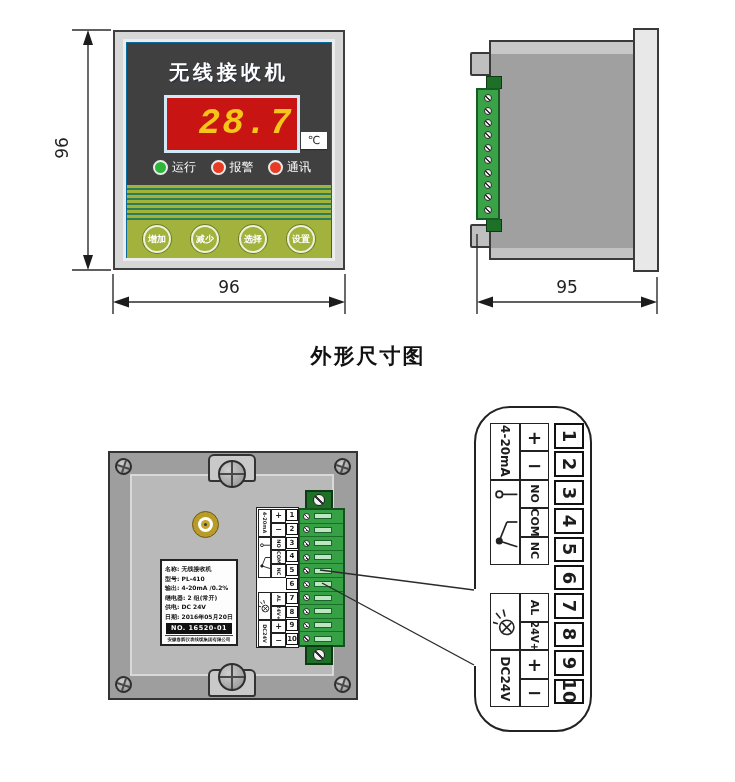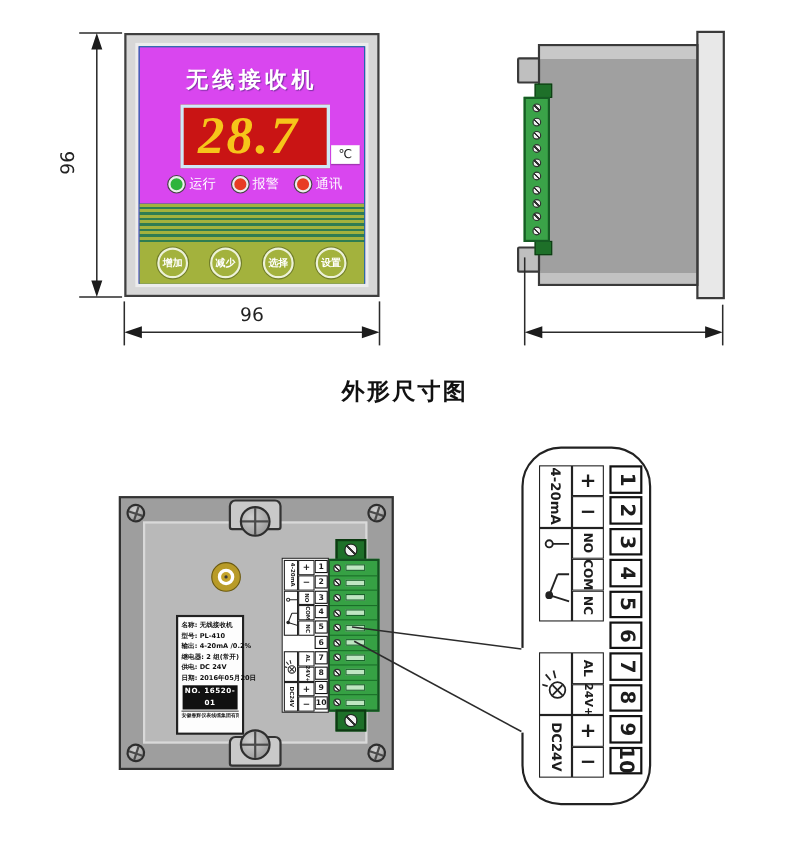--- a/index.html
+++ b/index.html
@@ -14,30 +14,30 @@
   #overlay line { stroke:#2b2b2b; stroke-width:1.4; }
   #overlay polygon { fill:#1c1c1c; }
 
   .dim-label { position:absolute; font-size:17px; color:#222; text-align:center; z-index:41; }
   .caption { position:absolute; font-size:21px; font-weight:bold; color:#111; text-align:center; letter-spacing:2px; }
 
   
   .fv-bezel { left:113px; top:30px; width:232px; height:240px; background:#d7d7d7;
               border:2px solid #3f3f3f; box-sizing:border-box; }
   .fv-panel { position:absolute; left:11px; top:10px; width:206px; height:216px;
-              background:#d946ef; border:1px solid #0a6ba0; box-shadow:0 0 0 3px #ececec; box-sizing:border-box; }
+              background:#404040; border:1px solid #0a6ba0; box-shadow:0 0 0 3px #ececec; box-sizing:border-box; }
   .fv-title { position:absolute; left:0; top:16px; width:100%; text-align:center;
               color:#ffffff; font-weight:bold; font-size:20px; letter-spacing:4px;
               text-shadow:1px 1px 1px rgba(0,20,60,.4); }
   .fv-display { position:absolute; left:37px; top:52px; width:130px; height:52px;
                 background:#c91414; border:3px solid #cfe9f7; box-sizing:content-box;
                 display:flex; align-items:center; justify-content:flex-end; }
-  .fv-digits { font-family:Liberation Serif, serif;
-               font-weight:bold; font-style:italic; font-size:48px; color:#f6c51a;
-               letter-spacing:2px; padding-right:25px; line-height:1; }
+  .fv-digits { font-family:Liberation Mono, monospace;
+               font-weight:bold; font-style:italic; font-size:36px; color:#f6c51a;
+               letter-spacing:2px; padding-right:4px; line-height:1; }
   .fv-unit { position:absolute; left:174px; top:89px; width:26px; height:17px; background:#ffffff;
              font-size:11px; color:#222; text-align:center; line-height:17px; box-shadow:0 1px 1px rgba(0,0,0,.3); }
   .fv-leds { position:absolute; left:26px; top:116px; width:158px; display:flex; justify-content:space-between; }
   .led-item { display:flex; align-items:center; gap:4px; }
   .led { width:11px; height:11px; border-radius:50%; border:2px solid #ececec; box-shadow:0 0 0 1px #444; }
   .led-label { color:#ffffff; font-size:12px; }
   .fv-stripes { position:absolute; left:0; top:142px; width:100%; height:35px;
                 background:repeating-linear-gradient(180deg,#a3b23d 0 3px,#2f7d52 3px 5px); }
   .fv-btnbar { position:absolute; left:0; top:177px; width:100%; height:38px; background:#a3b23d;
                display:flex; align-items:center; justify-content:center; gap:20px; }
@@ -68,22 +68,22 @@
   .bv-corner { position:absolute; width:17px; height:17px; transform:rotate(18deg); }
   .bv-bracket { position:absolute; left:98px; width:48px; height:28px; background:#c9c9c9;
                 border:2px solid #333; box-sizing:border-box; border-radius:6px 6px 3px 3px; }
   .bv-clampscrew { position:absolute; left:108px; width:28px; height:28px; }
   .antenna { position:absolute; left:82px; top:58px; width:27px; height:27px; border-radius:50%;
              background:#b89b28; border:1px solid #6b5a10; display:flex; align-items:center; justify-content:center; box-sizing:border-box; }
   .antenna .ring2 { width:15px; height:15px; border-radius:50%; background:#ffffff; display:flex; align-items:center; justify-content:center; }
   .antenna .ring3 { width:9px; height:9px; border-radius:50%; background:#c5a52d; display:flex; align-items:center; justify-content:center; }
   .antenna .dot { width:3px; height:3px; border-radius:50%; background:#3a3a3a; }
 
-  .nameplate { position:absolute; left:50px; top:106px; width:62px; background:#fdfdfd; border:2px solid #222;
-               box-sizing:border-box; padding:3px 3px 12px 3px; z-index:5; }
+  .nameplate { position:absolute; left:50px; top:106px; width:78px; background:#fdfdfd; border:2px solid #222;
+               box-sizing:border-box; padding:3px 3px 2px 3px; z-index:5; }
   .nameplate .np-line { font-size:6px; line-height:1.6; color:#111; white-space:nowrap; font-weight:bold; }
   .np-serial { background:#111; color:#fff; font-size:6.5px; font-weight:bold; text-align:center;
                margin:1px 1px 1px 1px; line-height:1.7; letter-spacing:.5px; }
   .np-company { font-size:4.5px; font-weight:bold; text-align:center; color:#222;
                 border-top:1px solid #444; padding-top:1px; white-space:nowrap; overflow:hidden; }
 
   
   .rot { transform:rotate(90deg); white-space:nowrap; display:block; line-height:1; }
   .tcell { border:1px solid #222; box-sizing:border-box; background:#fff;
            display:flex; align-items:center; justify-content:center; overflow:visible; }
@@ -180,20 +180,21 @@
     <span class="slot-screw"></span>
     <span class="slot-screw"></span>
     <span class="slot-screw"></span>
     <span class="slot-screw"></span>
     <span class="slot-screw"></span>
     <span class="slot-screw"></span>
     <span class="slot-screw"></span>
     <span class="slot-screw"></span>
     <span class="slot-screw"></span>
   </div>
+  <div class="dim-label" style="left:477px; top:277px; width:180px;">95</div>
 
   <div class="caption" style="left:258px; top:342px; width:220px;">外形尺寸图</div>
 
   <div class="abs bv-outer">
     <div class="bv-inner"></div>
     <div class="bv-corner cross-screw" style="left:5px; top:5px;"></div>
     <div class="bv-corner cross-screw" style="right:5px; top:5px;"></div>
     <div class="bv-corner cross-screw" style="left:5px; bottom:5px;"></div>
     <div class="bv-corner cross-screw" style="right:5px; bottom:5px;"></div>
 

